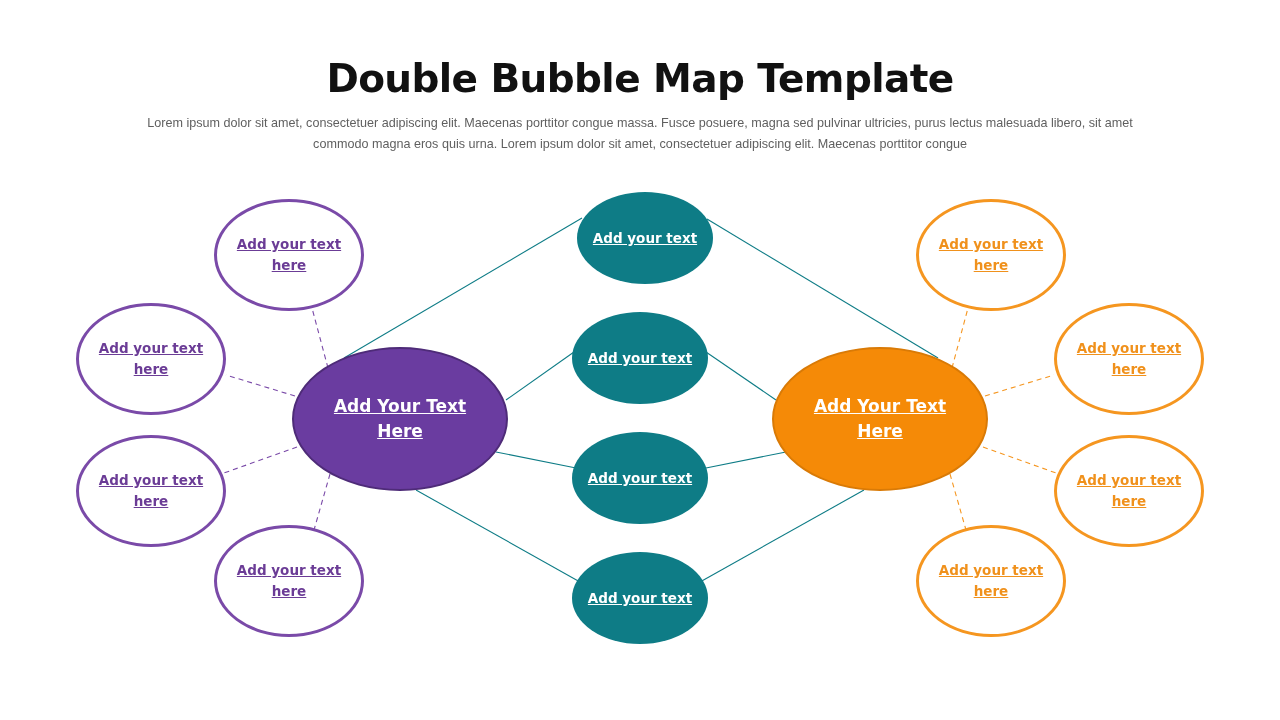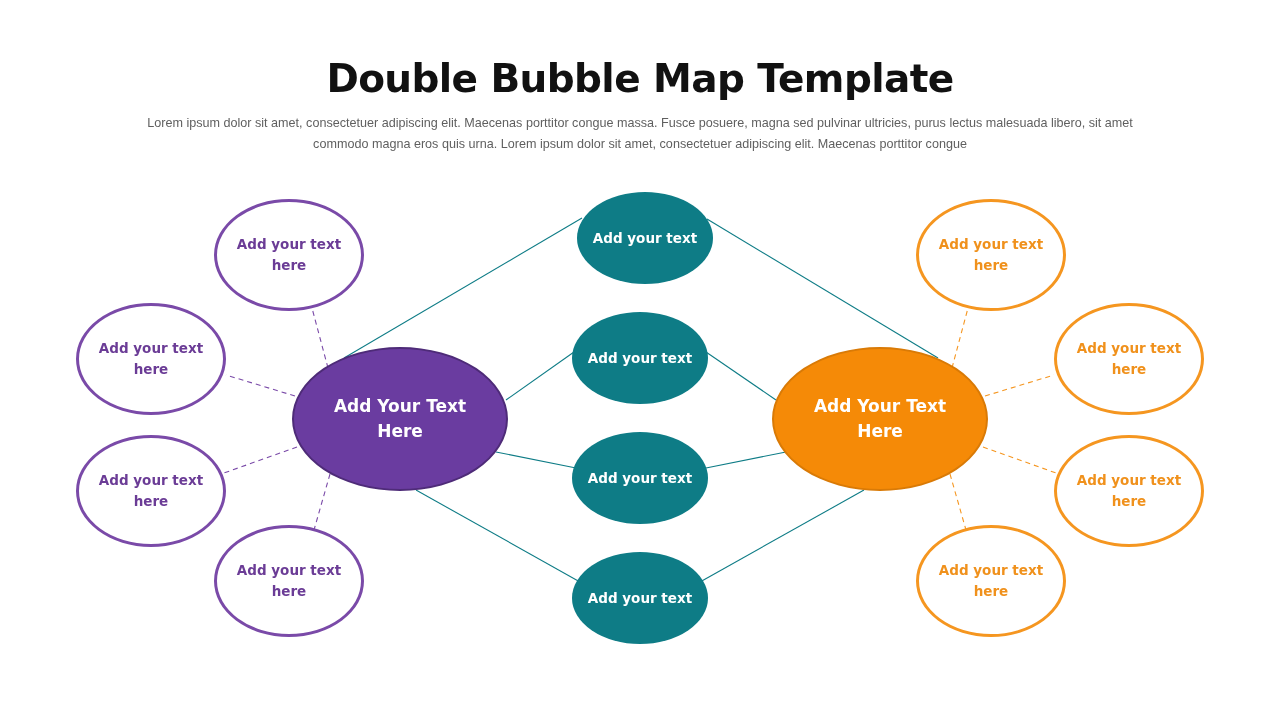--- a/index.html
+++ b/index.html
@@ -65,21 +65,21 @@
     position: absolute;
     box-sizing: border-box;
     border-radius: 50%;
     display: flex;
     align-items: center;
     justify-content: center;
     text-align: center;
     font-family: "DejaVu Sans", sans-serif;
     font-weight: bold;
   }
-  .bubble span { display: block; }
+  .bubble span { display: block; text-decoration: underline; }
 
   .hub {
     font-size: 17px;
     line-height: 25px;
     color: #ffffff;
     z-index: 5;
   }
   .hub-purple {
     background: #6A3CA0;
     border: 2px solid #4E2B78;

